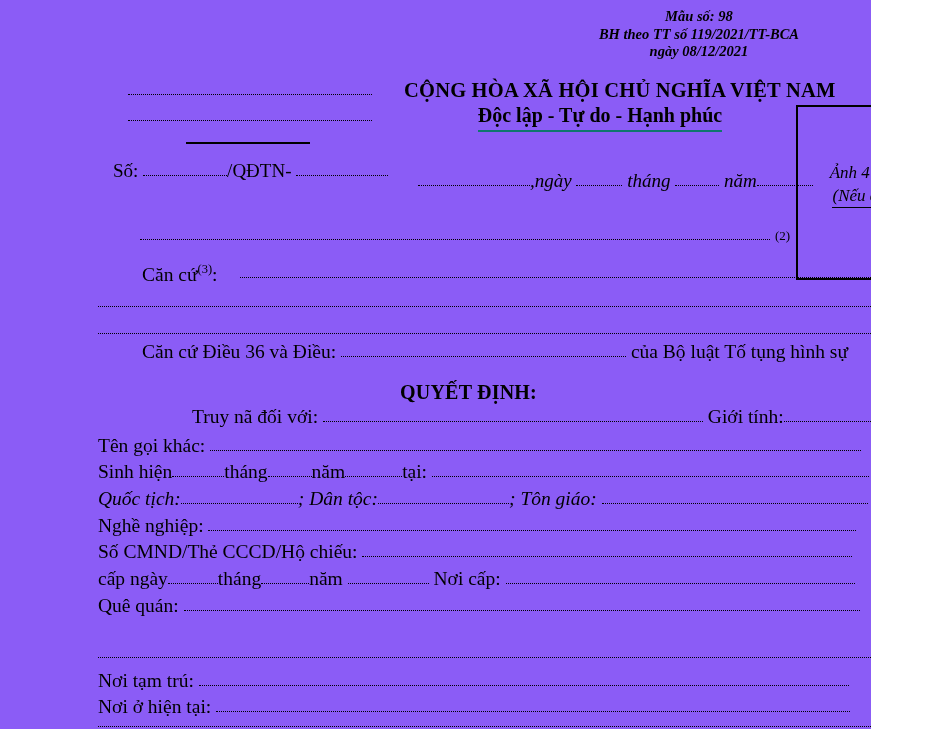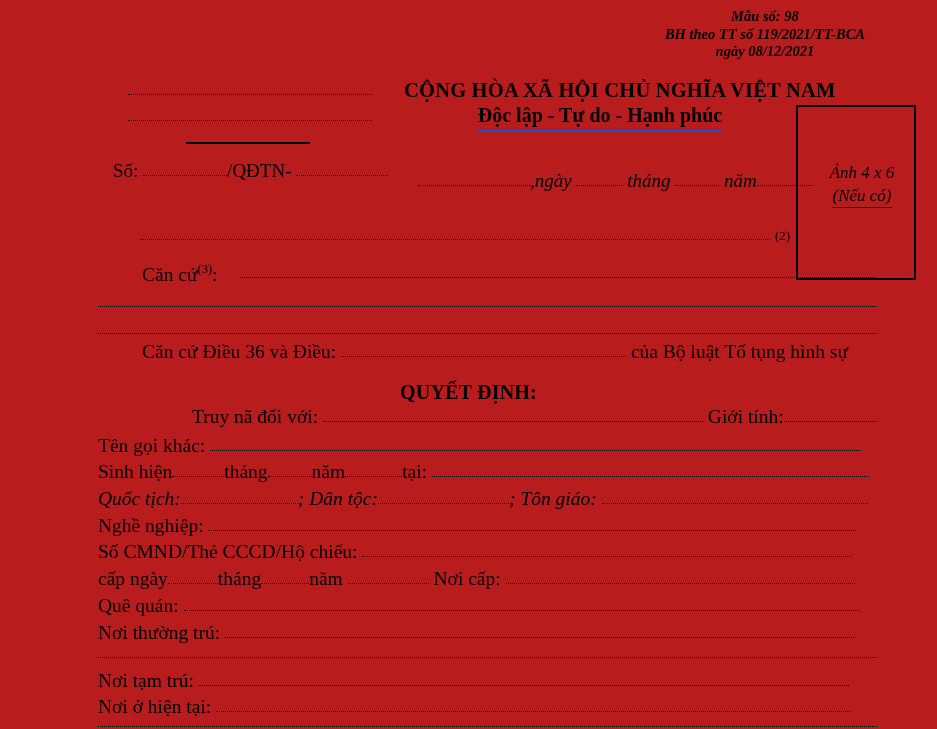--- a/index.html
+++ b/index.html
@@ -7,24 +7,24 @@
     margin: 0;
     padding: 0;
     background: #ffffff;
   }
   body {
     font-family: "Liberation Serif", "DejaVu Serif", serif;
     color: #000000;
   }
   .page {
     position: relative;
-    width: 937px;
+    width: 871px;
     height: 729px;
     overflow: hidden;
-    background: #b91c1c;
+    background: #8b5cf6;
   }
 
   
   .dots {
     display: inline-block;
     vertical-align: baseline;
     border-bottom: 1.5px dotted #000;
     height: 0.78em;
     margin-bottom: 1px;
   }
@@ -67,21 +67,21 @@
     line-height: 24px;
     white-space: nowrap;
   }
   .national .l2 {
     font-weight: bold;
     font-size: 20px;
     line-height: 25px;
     display: inline-block;
     margin-top: 1px;
     padding-bottom: 2px;
-    border-bottom: 2px solid #1d4ed8;
+    border-bottom: 2px solid #0f766e;
     white-space: nowrap;
   }
 
   
   .office-l1 { position: absolute; left: 128px; top: 94px;  width: 244px; }
   .office-l2 { position: absolute; left: 128px; top: 120px; width: 244px; }
   .office-rule { position: absolute; left: 186px; top: 142px; width: 124px; }
 
   .sonum {
     position: absolute;
@@ -267,24 +267,20 @@
     <span class="dots" style="width:81px;"></span>
     <span>Nơi cấp:</span>
     <span class="dots" style="width:349px;"></span>
   </div>
 
   <div class="body-line" style="left:98px; top:595px;">
     <span>Quê quán:</span>
     <span class="dots" style="width:676px;"></span>
   </div>
 
-  <div class="body-line" style="left:98px; top:622px;">
-    <span>Nơi thường trú:</span>
-    <span class="dots" style="width:629px;"></span>
-  </div>
   <div class="dotline" style="left:98px; top:657px; width:779px;"></div>
 
   <div class="body-line" style="left:98px; top:670px;">
     <span>Nơi tạm trú:</span>
     <span class="dots" style="width:650px;"></span>
   </div>
 
   <div class="body-line" style="left:98px; top:696px;">
     <span>Nơi ở hiện tại:</span>
     <span class="dots" style="width:634px;"></span>

